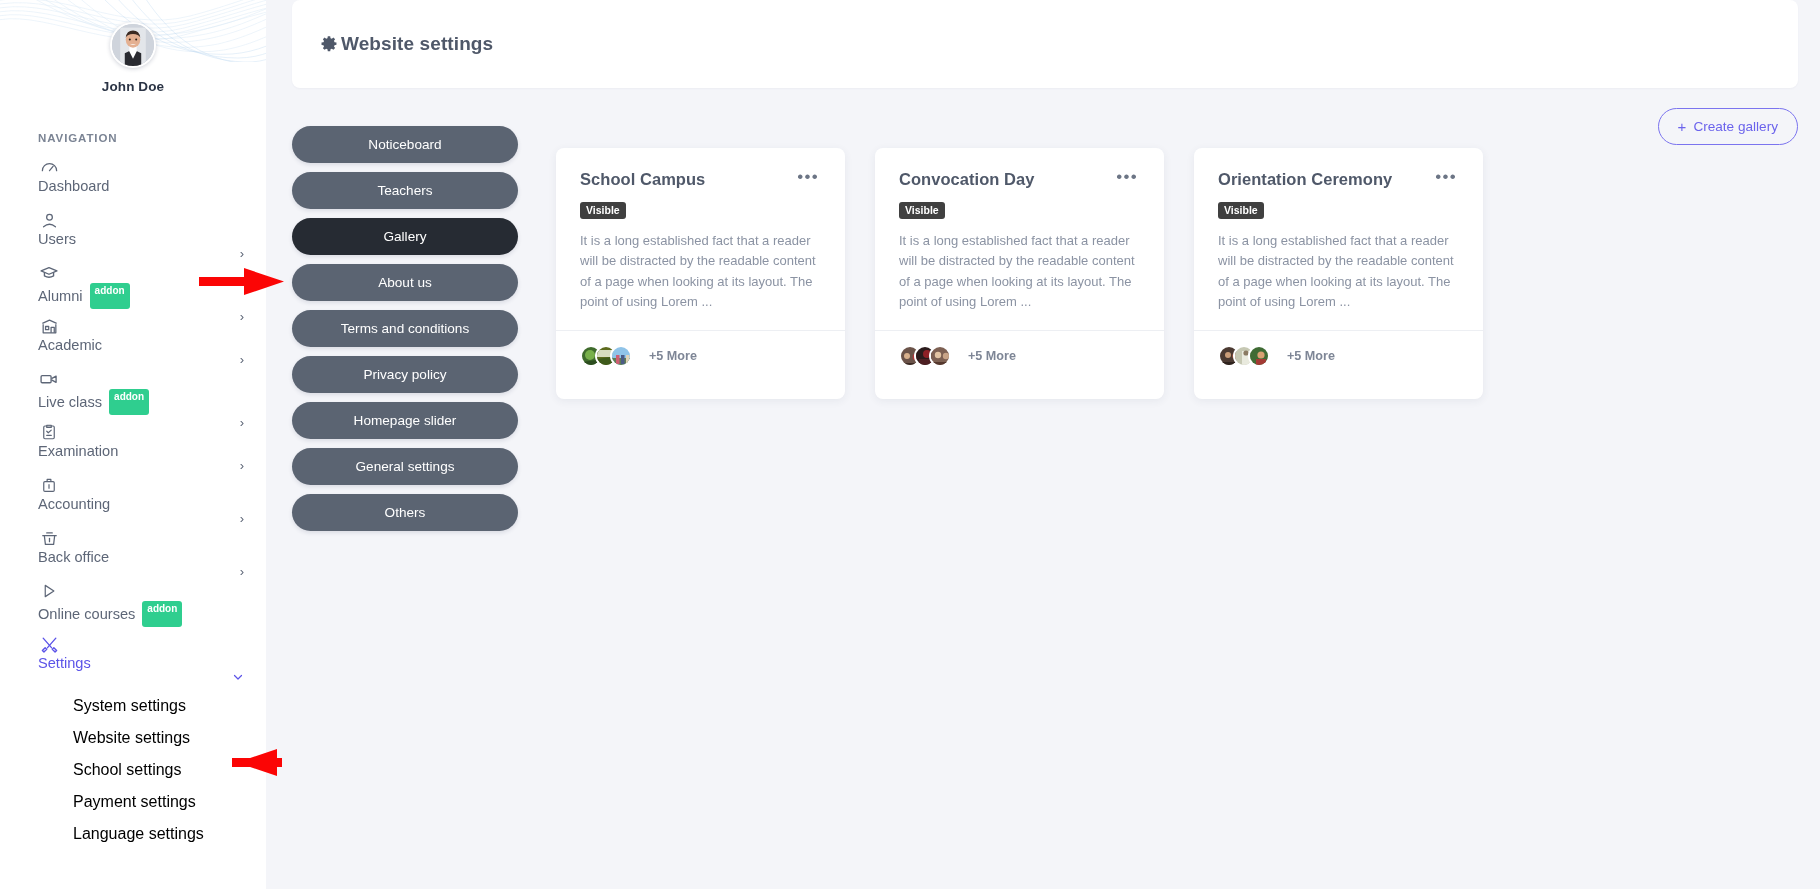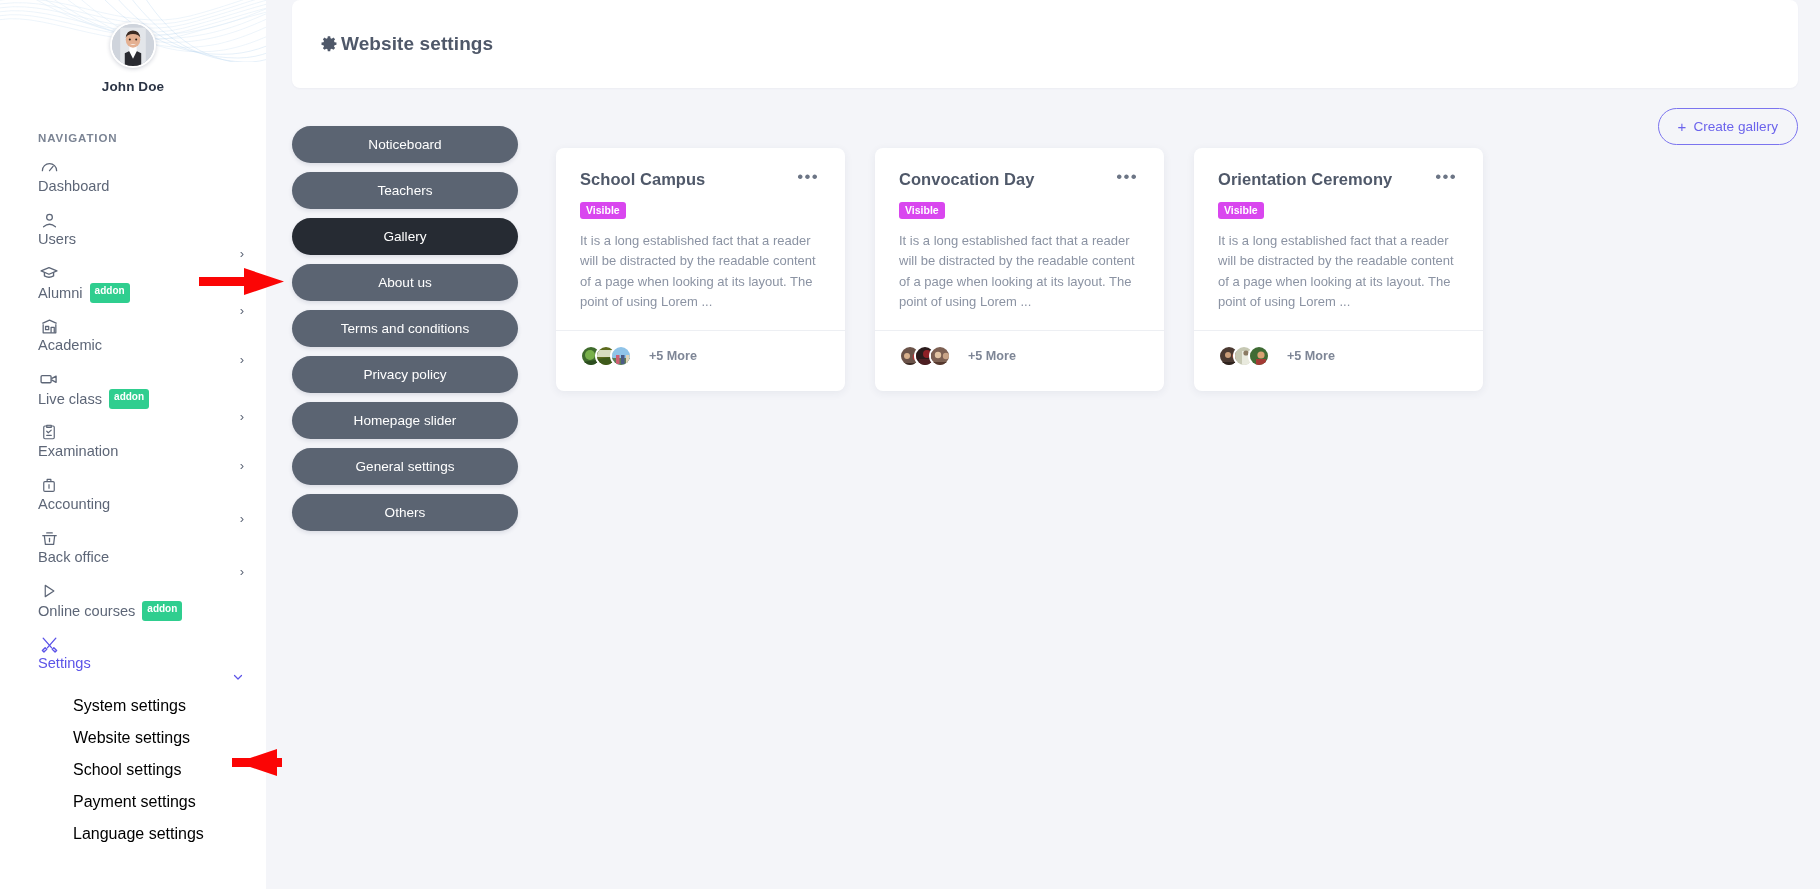--- a/index.html
+++ b/index.html
@@ -82,21 +82,21 @@
   .nav-item.active .nav-text,
   .nav-item.active .nav-ico { color: #5b53e8; }
   .badge-addon {
     display: inline-block;
     margin-left: 7px;
     background: #2fce8f;
     color: #fff;
     font-size: 10px;
     font-weight: 700;
     border-radius: 3px;
-    padding: 2px 5px 7px;
+    padding: 2px 5px 13px;
     vertical-align: middle;
     position: relative; top: -1px;
   }
   .chev {
     margin-left: auto;
     color: #5d6677;
     font-size: 13px;
     line-height: 1;
     display: flex; align-items: center;
   }
@@ -228,36 +228,36 @@
     font-size: 17px;
     line-height: .6;
     letter-spacing: 1.3px;
     cursor: pointer;
     padding: 2px 2px 6px 8px;
     white-space: nowrap;
   }
   .badge-visible {
     display: inline-block;
     margin-top: 12px;
-    background: #d946ef;
+    background: #404040;
     color: #fff;
     font-size: 10.5px;
     font-weight: 700;
     border-radius: 3px;
     padding: 2.5px 6px 3px;
   }
   .gcard-desc {
     margin-top: 12px;
     font-size: 13px;
     line-height: 1.55;
     color: #8b93a3;
   }
   .gcard-foot {
     border-top: 1px solid #edeff3;
-    padding: 14px 24px 24px 24px;
+    padding: 14px 24px 32px 24px;
     display: flex;
     align-items: center;
   }
   .avatars { display: flex; }
   .av {
     width: 22px; height: 22px;
     border-radius: 50%;
     border: 2px solid #fff;
     margin-left: -7px;
     overflow: hidden;

